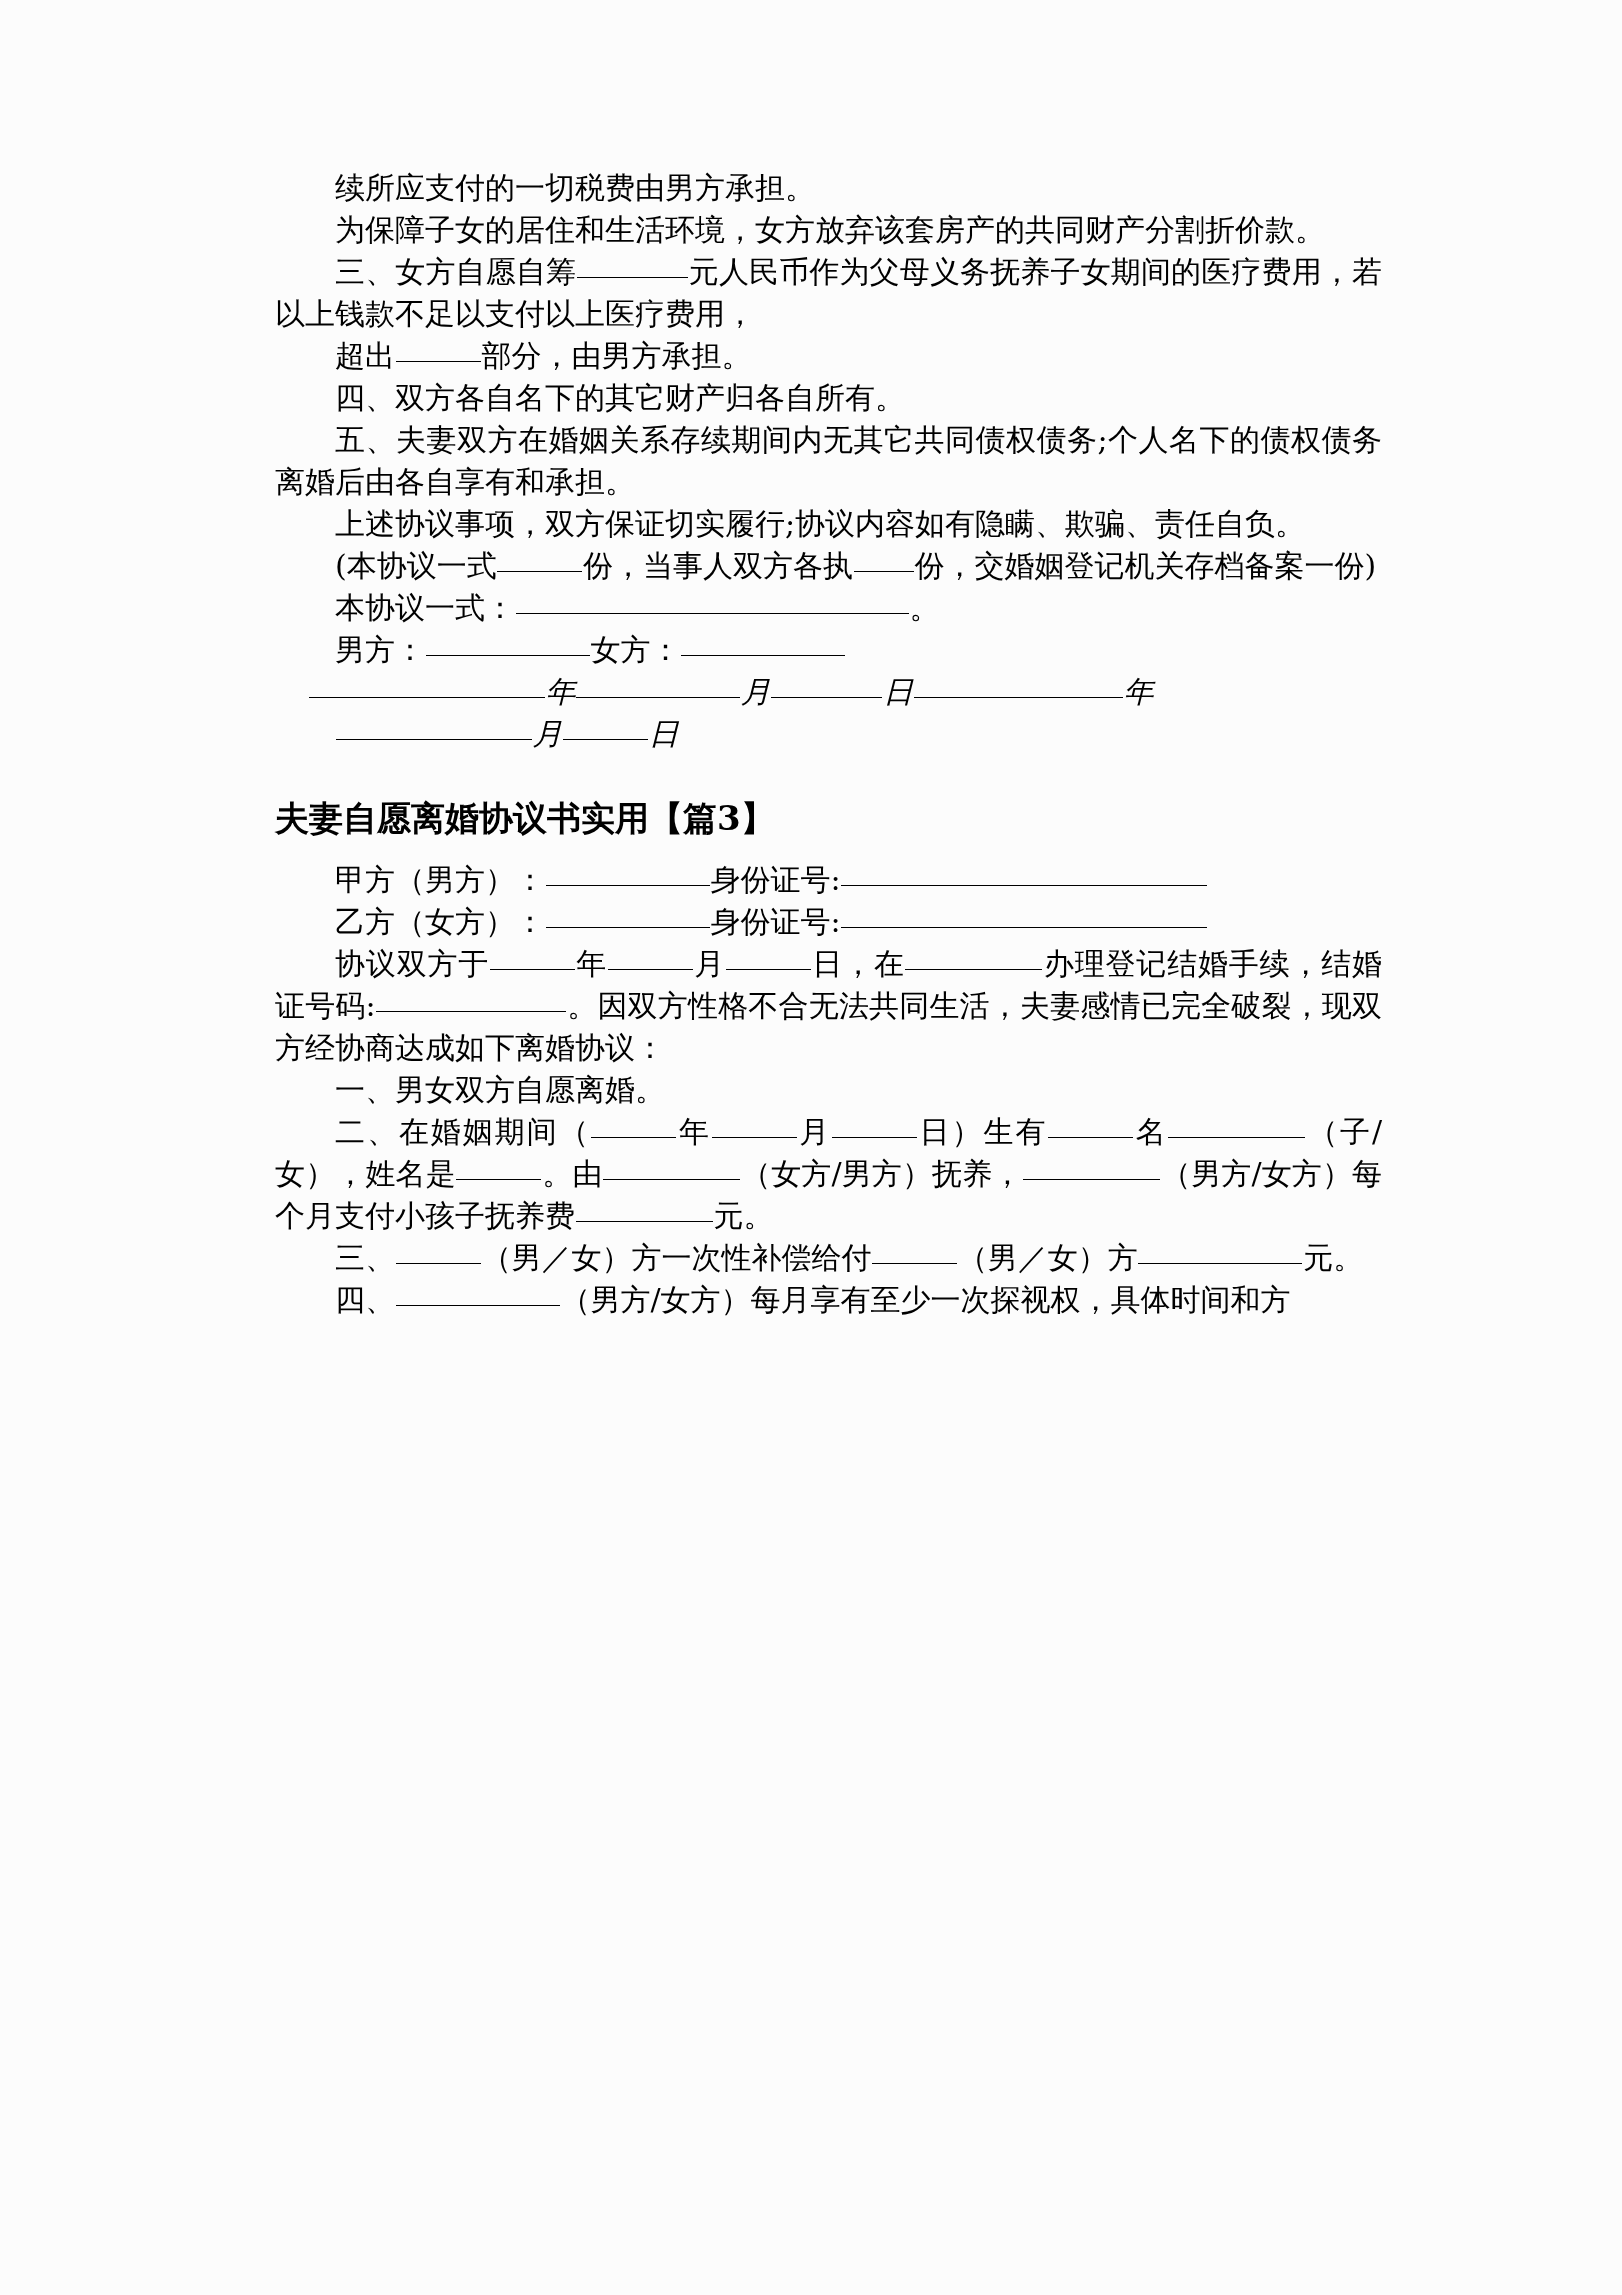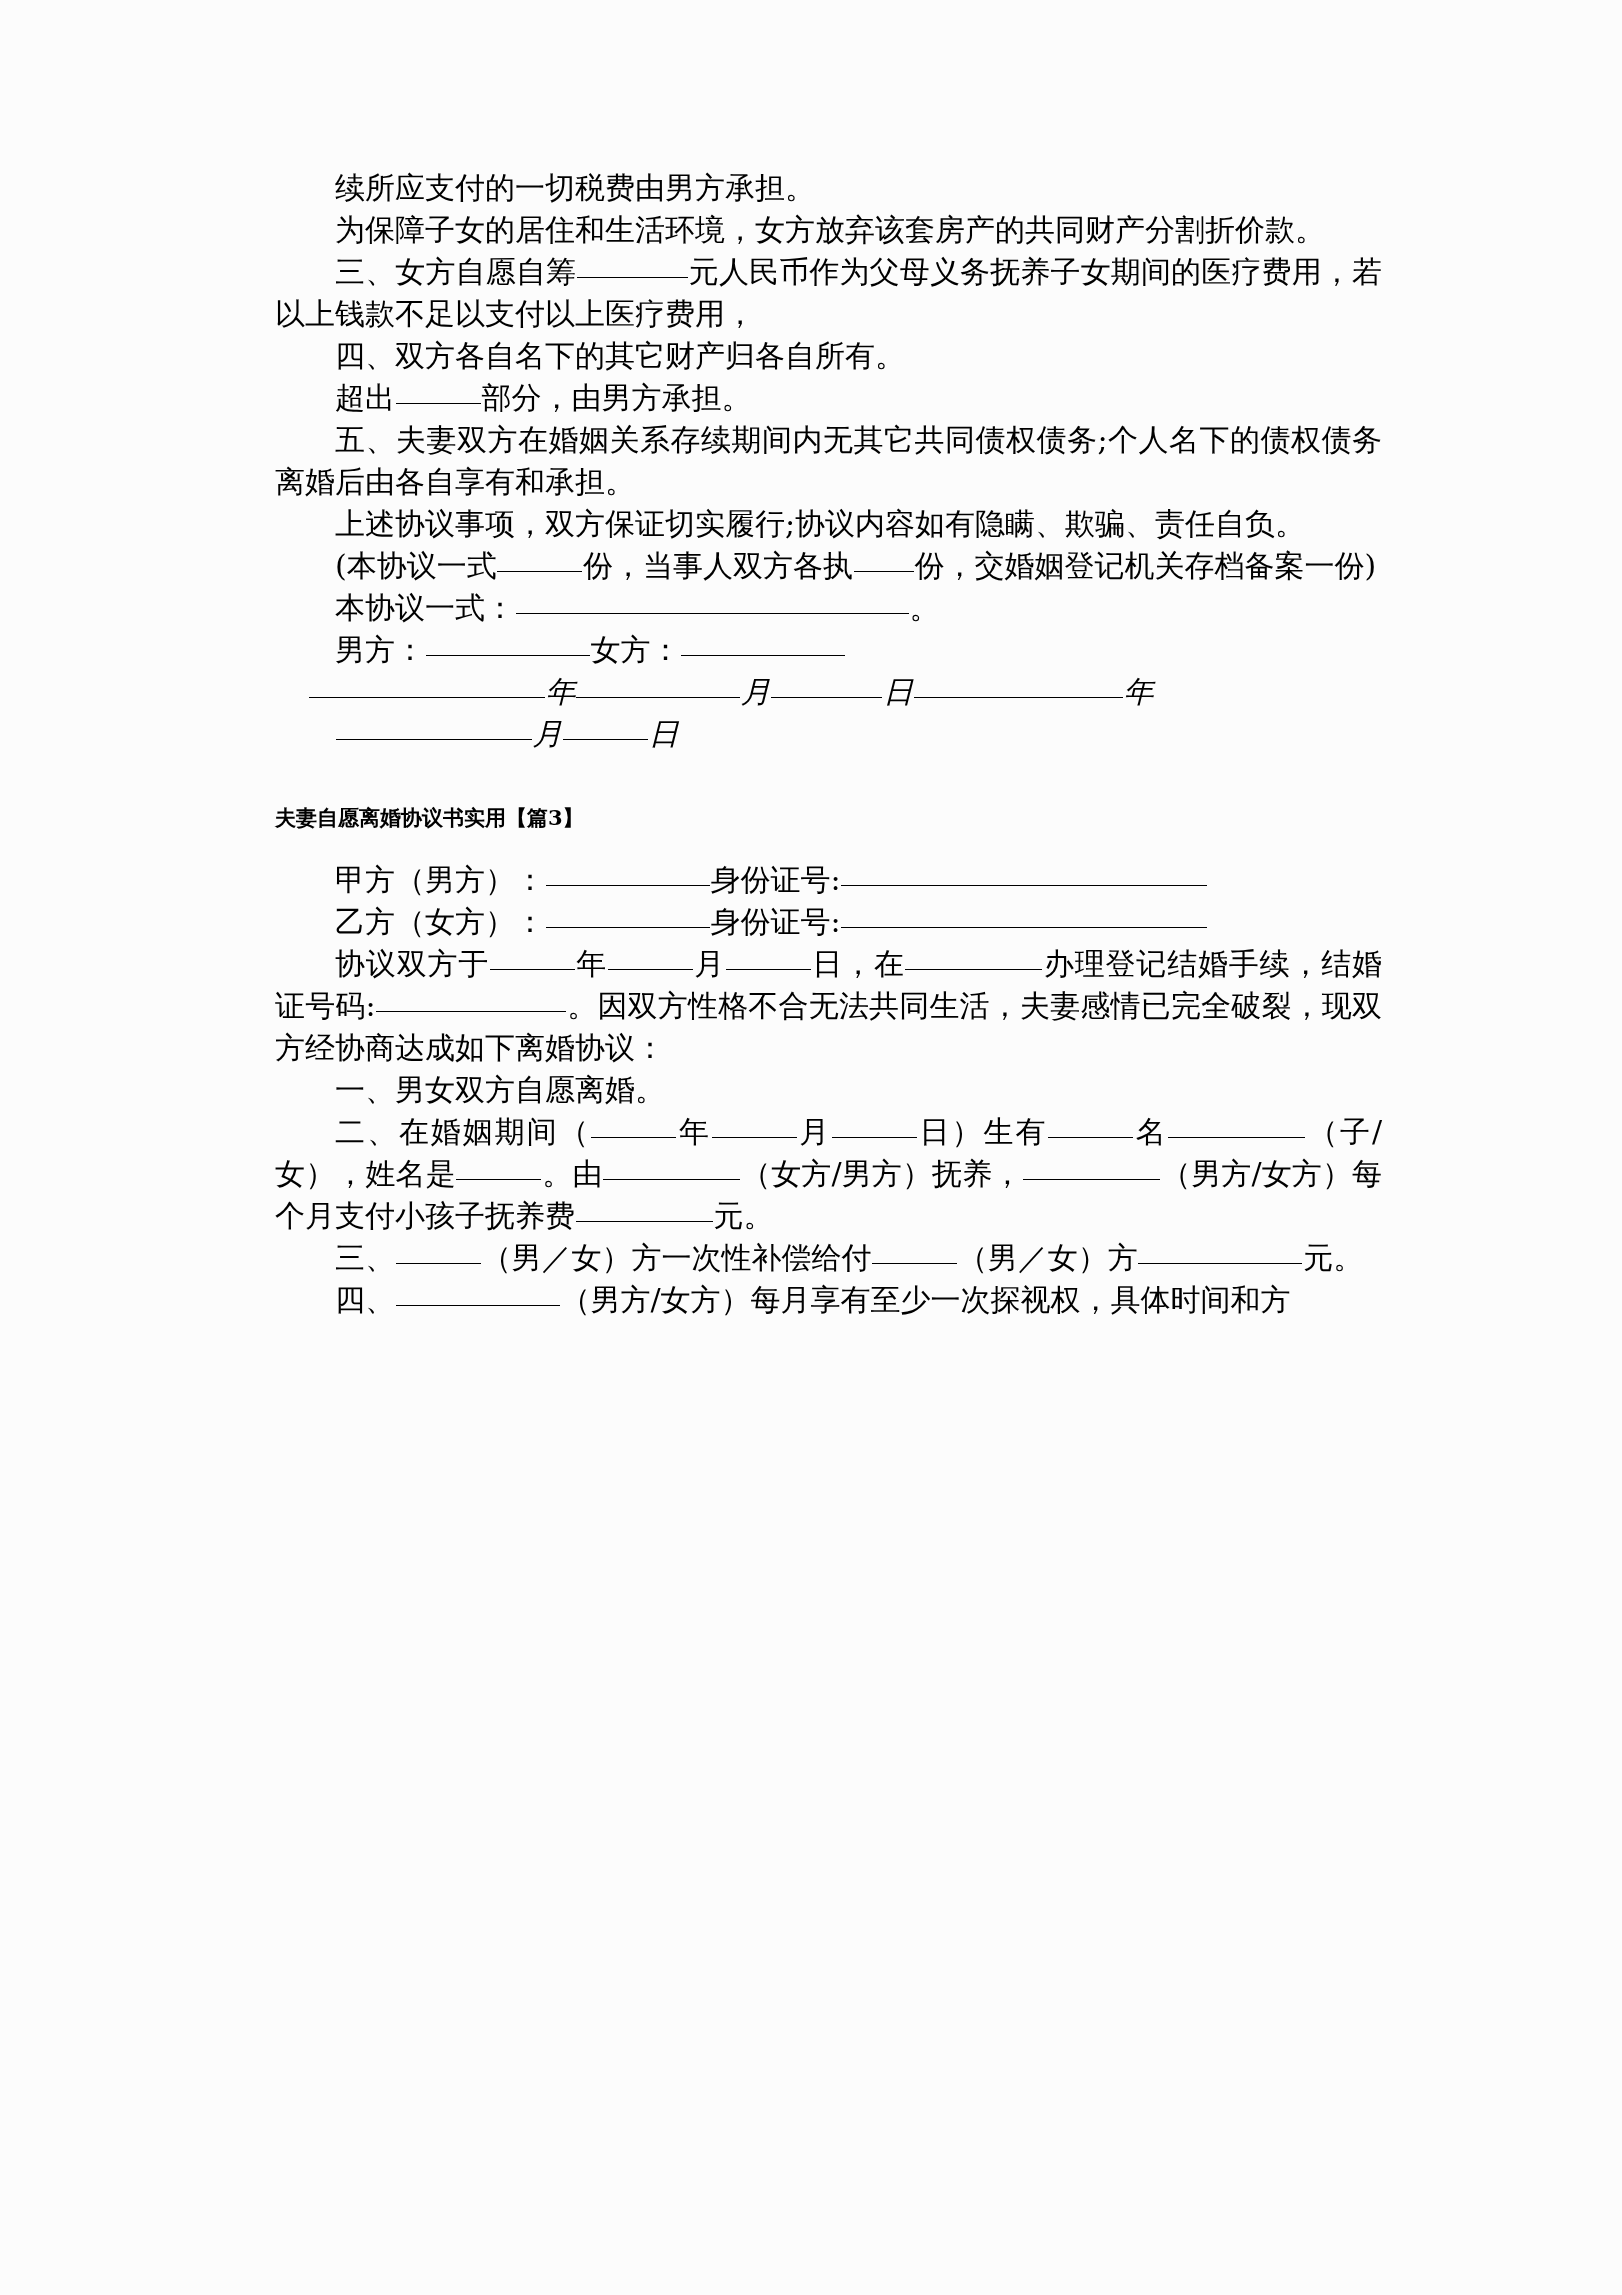--- a/index.html
+++ b/index.html
@@ -40,21 +40,21 @@
     text-indent: 2em;
     letter-spacing: 0px;
     font-weight: 400;
     word-break: break-all;
     white-space: normal;
   }
 
   
   p.heading {
     margin: 0;
-    font-size: 21px;
+    font-size: 34px;
     line-height: 42px;
     font-weight: 700;
     text-indent: 0;
     text-align: left;
     letter-spacing: 0px;
   }
 
   
   .gap {
     height: 42px;
@@ -99,23 +99,23 @@
 
 <div class="page">
   <div class="content">
 
     <p class="para"><span>续所应支付的一切税费由男方承担。</span></p>
 
     <p class="para"><span>为保障子女的居住和生活环境，女方放弃该套房产的共同财产分割折价款。</span></p>
 
     <p class="para"><span>三、女方自愿自筹</span><span class="blank b-l"></span><span>元人民币作为父母义务抚养子女期间的医疗费用，若以上钱款不足以支付以上医疗费用，</span></p>
 
+    <p class="para"><span>超出</span><span class="blank b-m"></span><span>部分，由男方承担。</span></p>
+
     <p class="para"><span>四、双方各自名下的其它财产归各自所有。</span></p>
-
-    <p class="para"><span>超出</span><span class="blank b-m"></span><span>部分，由男方承担。</span></p>
 
     <p class="para"><span>五、夫妻双方在婚姻关系存续期间内无其它共同债权债务;个人名下的债权债务离婚后由各自享有和承担。</span></p>
 
     <p class="para"><span>上述协议事项，双方保证切实履行;协议内容如有隐瞒、欺骗、责任自负。</span></p>
 
     <p class="para"><span>(本协议一式</span><span class="blank b-m"></span><span>份，当事人双方各执</span><span class="blank b-s"></span><span>份，交婚姻登记机关存档备案一份)</span></p>
 
 
     <p class="para"><span>本协议一式：</span><span class="blank b-huge"></span><span>。</span></p>
 

